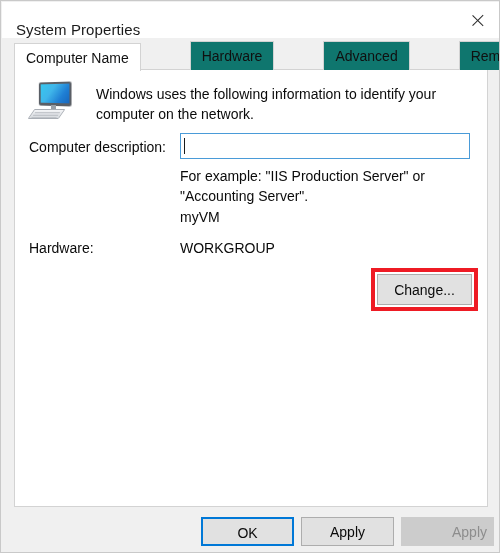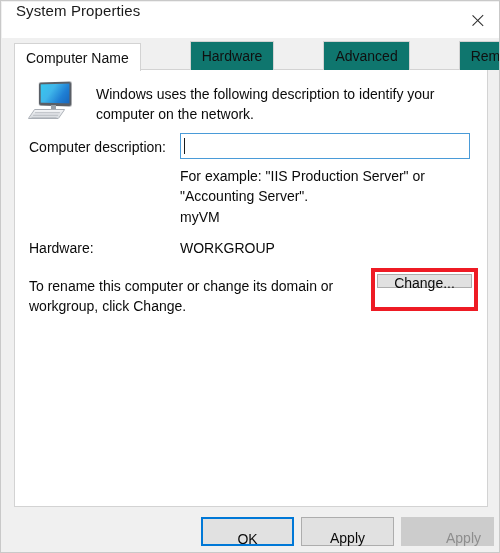--- a/index.html
+++ b/index.html
@@ -24,21 +24,21 @@
 
   
   .titlebar {
     position: absolute;
     left: 1px;
     top: 1px;
     width: 498px;
     height: 36px;
     background: #ffffff;
     display: flex;
-    align-items: flex-start;
+    align-items: flex-end;
   }
   .titlebar-text {
     margin-left: 14px;
     font-size: 15px;
     color: #1a1a1a;
     letter-spacing: 0.1px;
     white-space: nowrap;
   }
   .close-button {
     position: absolute;
@@ -261,21 +261,21 @@
     height: 43px;
     box-sizing: border-box;
     border: 4px solid #ee1b24;
     background: transparent;
   }
   .change-button {
     position: absolute;
     left: 362px;
     top: 204px;
     width: 95px;
-    height: 14px;
+    height: 31px;
     box-sizing: border-box;
     background: #e1e1e1;
     border: 1px solid #adadad;
     font-family: "Liberation Sans", sans-serif;
     font-size: 14px;
     color: #0a0a0a;
     cursor: default;
     padding: 0;
   }
 
@@ -285,21 +285,21 @@
     top: 516px;
     width: 93px;
     height: 29px;
     box-sizing: border-box;
     font-family: "Liberation Sans", sans-serif;
     font-size: 14px;
     background: #e1e1e1;
     border: 1px solid #adadad;
     color: #0a0a0a;
     cursor: default;
-    padding: 12px;
+    padding: 6px;
   }
   .footer-button.ok {
     left: 200px;
     border: 2px solid #0078d7;
   }
   .footer-button.cancel { left: 300px; }
   .footer-button.apply {
     left: 400px;
     background: #cccccc;
     border-color: #cccccc;
@@ -338,43 +338,39 @@
 
     <div class="intro">
       <div class="pc-icon">
         <div class="monitor-body">
           <div class="monitor-screen"></div>
         </div>
         <div class="monitor-stand"></div>
         <div class="keyboard"></div>
       </div>
       <div class="intro-text">
-        <div>Windows uses the following description to identify your</div>
+        <div>Windows uses the following information to identify your</div>
         <div>computer on the network.</div>
       </div>
     </div>
 
     <div class="row-label desc-label">Computer description:</div>
     <input class="desc-input" type="text" placeholder="" style="">
     <div class="caret"></div>
 
     <div class="example-text">
       <div>For example: "IIS Production Server" or</div>
       <div>"Accounting Server".</div>
     </div>
 
     <div class="row-value fullname-value">myVM</div>
 
     <div class="row-label workgroup-label">Hardware:</div>
     <div class="row-value workgroup-value">WORKGROUP</div>
 
-    <div class="rename-text">
-      <div>To rename this computer or change its domain or</div>
-      <div>workgroup, click Change.</div>
-    </div>
 
     <div class="change-highlight"></div>
     <button class="change-button">Change...</button>
 
   </div>
 
   <button class="footer-button ok">OK</button>
   <button class="footer-button cancel">Apply</button>
   <button class="footer-button apply" disabled="">Apply</button>
 

